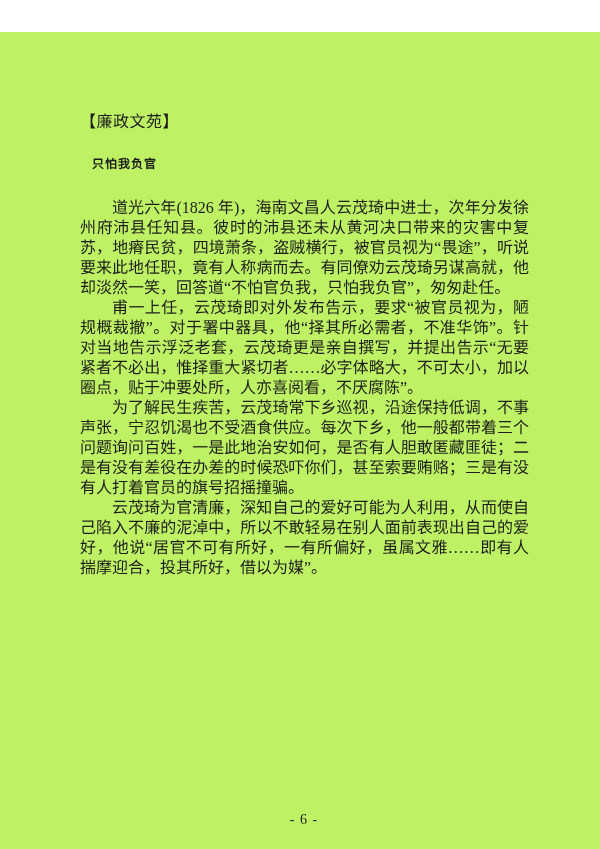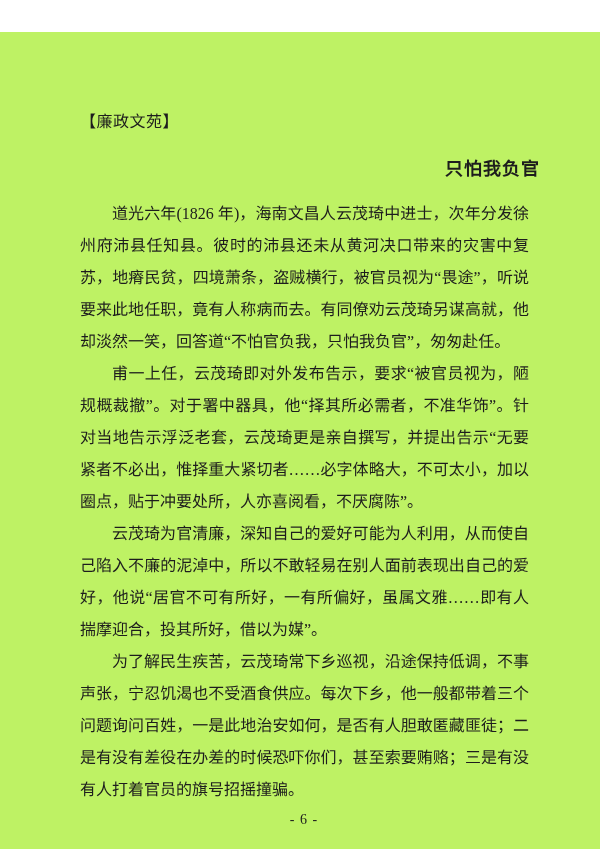--- a/index.html
+++ b/index.html
@@ -23,34 +23,34 @@
     top: 76px;
     font-size: 16px;
     letter-spacing: 0.5px;
     white-space: nowrap;
   }
   .doc-title {
     position: absolute;
     left: 80px;
     top: 122px;
     width: 448px;
-    text-align: right;
+    text-align: left;
     transform: translateX(12px);
-    font-size: 18px;
+    font-size: 12px;
     font-weight: bold;
     letter-spacing: 1px;
     margin: 0;
   }
   .doc-body {
     position: absolute;
     left: 80px;
     top: 166px;
     width: 449px;
     font-size: 16px;
-    line-height: 32px;
+    line-height: 20px;
     text-align: justify;
     text-justify: inter-ideograph;
   }
   .doc-body p {
     margin: 0;
     padding: 0;
     text-indent: 2em;
   }
   .page-footer {
     position: absolute;
@@ -67,19 +67,19 @@
 
 <div class="page">
 
   <div class="section-tag">【廉政文苑】</div>
 
   <h1 class="doc-title">只怕我负官</h1>
 
   <div class="doc-body">
     <p>道光六年(1826 年)，海南文昌人云茂琦中进士，次年分发徐州府沛县任知县。彼时的沛县还未从黄河决口带来的灾害中复苏，地瘠民贫，四境萧条，盗贼横行，被官员视为“畏途”，听说要来此地任职，竟有人称病而去。有同僚劝云茂琦另谋高就，他却淡然一笑，回答道“不怕官负我，只怕我负官”，匆匆赴任。</p>
     <p>甫一上任，云茂琦即对外发布告示，要求“被官员视为，陋规概裁撤”。对于署中器具，他“择其所必需者，不准华饰”。针对当地告示浮泛老套，云茂琦更是亲自撰写，并提出告示“无要紧者不必出，惟择重大紧切者……必字体略大，不可太小，加以圈点，贴于冲要处所，人亦喜阅看，不厌腐陈”。</p>
+    <p>为了解民生疾苦，云茂琦常下乡巡视，沿途保持低调，不事声张，宁忍饥渴也不受酒食供应。每次下乡，他一般都带着三个问题询问百姓，一是此地治安如何，是否有人胆敢匿藏匪徒；二是有没有差役在办差的时候恐吓你们，甚至索要贿赂；三是有没有人打着官员的旗号招摇撞骗。</p>
     <p>云茂琦为官清廉，深知自己的爱好可能为人利用，从而使自己陷入不廉的泥淖中，所以不敢轻易在别人面前表现出自己的爱好，他说“居官不可有所好，一有所偏好，虽属文雅……即有人揣摩迎合，投其所好，借以为媒”。</p>
-    <p>为了解民生疾苦，云茂琦常下乡巡视，沿途保持低调，不事声张，宁忍饥渴也不受酒食供应。每次下乡，他一般都带着三个问题询问百姓，一是此地治安如何，是否有人胆敢匿藏匪徒；二是有没有差役在办差的时候恐吓你们，甚至索要贿赂；三是有没有人打着官员的旗号招摇撞骗。</p>
   </div>
 
   <div class="page-footer">- 6 -</div>
 
 </div>
 
 </body></html>

